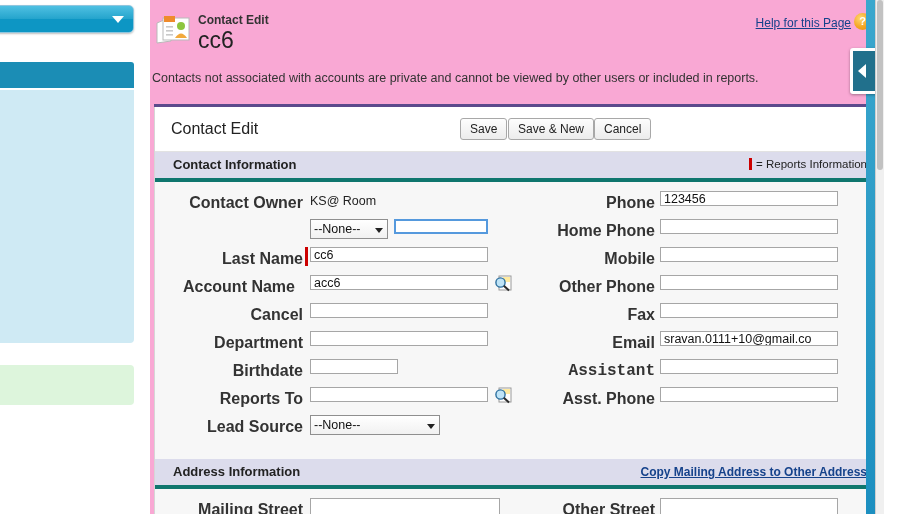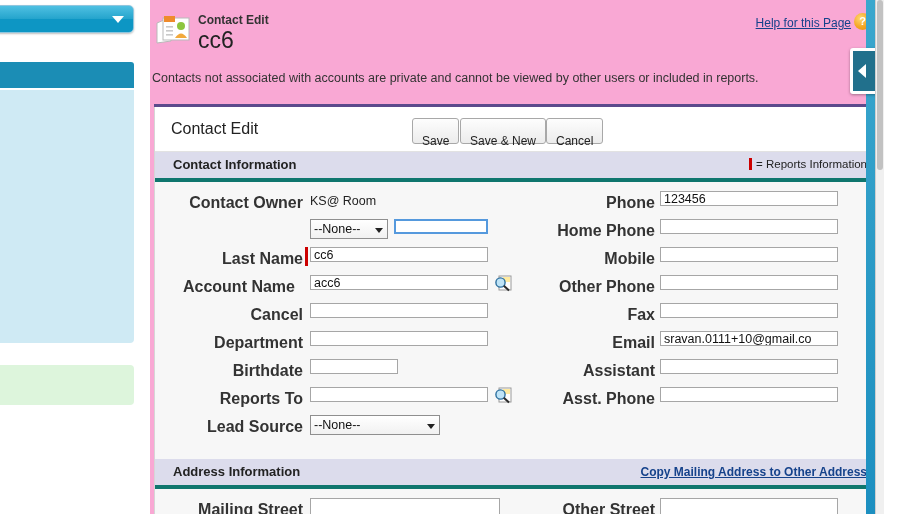--- a/index.html
+++ b/index.html
@@ -70,24 +70,24 @@
 
   
   .panel { position:absolute; left:4px; top:104px; width:726px; border-top:3px solid #5c4a8c; }
   .panel-body { border:1px solid #d6d6d6; border-top:none; background:#fafafa; }
 
   .btn-bar { position:relative; height:44px; background:#fff; border-bottom:1px solid #e2e2e2; }
   .btn-bar .panel-title {
     position:absolute; left:16px; top:13px; font-size:16px; color:#222;
   }
   .btn {
-    position:absolute; top:11px; height:22px; padding:12px 9px;
+    position:absolute; top:11px; height:22px; padding:0 9px;
     font-size:12px; font-family:"Liberation Sans", sans-serif; color:#222;
     background:linear-gradient(to bottom,#fdfdfd 0%,#ececec 100%);
-    border:1px solid #a8a8a8; border-radius:3px; cursor:pointer; line-height:20px;
+    border:1px solid #a8a8a8; border-radius:3px; cursor:pointer; line-height:20px;margin-left:48px;
   }
   #btn-save { left:257px; }
   #btn-save-new { left:305px; }
   #btn-cancel { left:391px; }
 
   .section-head {
     position:relative; height:26px; background:#dcdcec;
     border-bottom:4px solid #0f766e;
   }
   .section-head .sh-title {
@@ -238,21 +238,21 @@
             <div class="flabel" style="left: 355px; width: 145px; top: 40px;">Home Phone</div>
             <input type="text" class="fin" style="left: 505px; top: 37px; width: 178px;">
             <div class="flabel" style="left: 355px; width: 145px; top: 68px;">Mobile</div>
             <input type="text" class="fin" style="left: 505px; top: 65px; width: 178px;">
             <div class="flabel" style="left: 355px; width: 145px; top: 96px;">Other Phone</div>
             <input type="text" class="fin" style="left: 505px; top: 93px; width: 178px;">
             <div class="flabel" style="left: 355px; width: 145px; top: 124px;">Fax</div>
             <input type="text" class="fin" style="left: 505px; top: 121px; width: 178px;">
             <div class="flabel" style="left: 355px; width: 145px; top: 152px;">Email</div>
             <input type="text" class="fin" value="sravan.0111+10@gmail.co" style="left: 505px; top: 149px; width: 178px;">
-            <div class="flabel" style="left: 355px; width: 145px; top: 180px;">Assistant</div>
+            <div class="flabel" style="left: 355px; width: 145px; top: 180px; font-family: Liberation Mono, monospace;">Assistant</div>
             <input type="text" class="fin" style="left: 505px; top: 177px; width: 178px;">
             <div class="flabel" style="left: 355px; width: 145px; top: 208px;">Asst. Phone</div>
             <input type="text" class="fin" style="left: 505px; top: 205px; width: 178px;">
           </div>
 
         <div class="section-head">
           <div class="sh-title">Address Information</div>
           <a class="copy-link">Copy Mailing Address to Other Address</a>
         </div>
 

